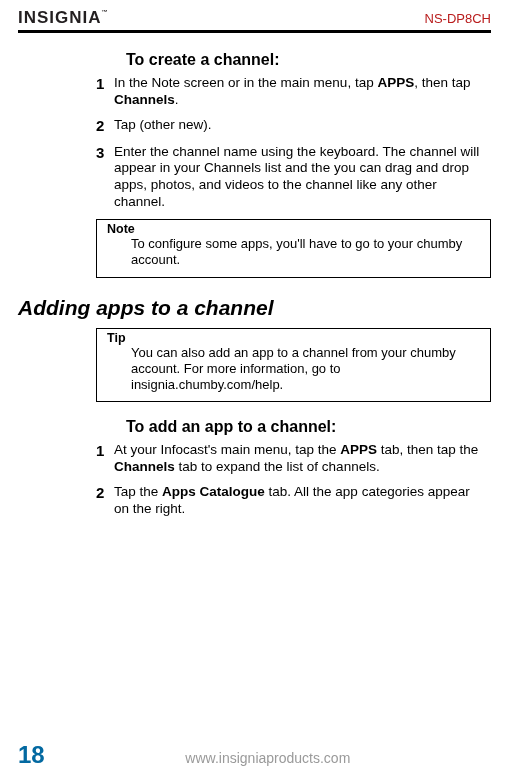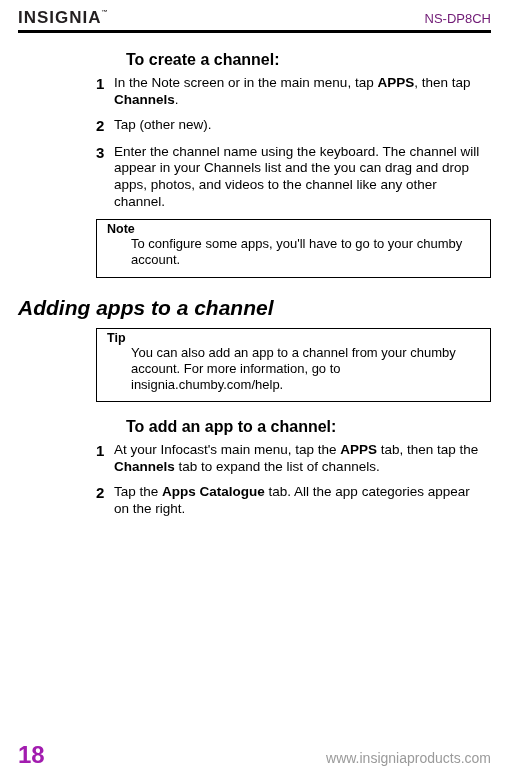--- a/index.html
+++ b/index.html
@@ -28,21 +28,21 @@
       color: #231f20;
       position: relative;
     }
     .logo .tm {
       font-size: 6px;
       vertical-align: top;
       position: relative;
       top: 1px;
     }
     .model {
-      color: #701a75;
+      color: #b91c1c;
       font-size: 13px;
       padding-bottom: 2px;
     }
     .rule {
       height: 3px;
       background: #000;
       margin: 2px 18px 0 18px;
     }
     .content {
       padding: 18px 18px 0 18px;
@@ -103,27 +103,27 @@
       bottom: 14px;
       left: 0;
       right: 0;
       display: flex;
       align-items: baseline;
       padding: 0 18px;
     }
     .page-num {
       font-weight: 700;
       font-size: 24px;
-      color: #a21caf;
+      color: #0369a1;
     }
     .footer-url {
       color: #9a9a9a;
       font-size: 14px;
       flex: 1;
-      text-align: right;
+      text-align: center;
     }
   </style>
 </head>
 <body>
 
 <div class="header">
   <div class="logo">
     <span>INSIGNIA</span><span class="tm">™</span>
   </div>
   <div class="model">NS-DP8CH</div>

